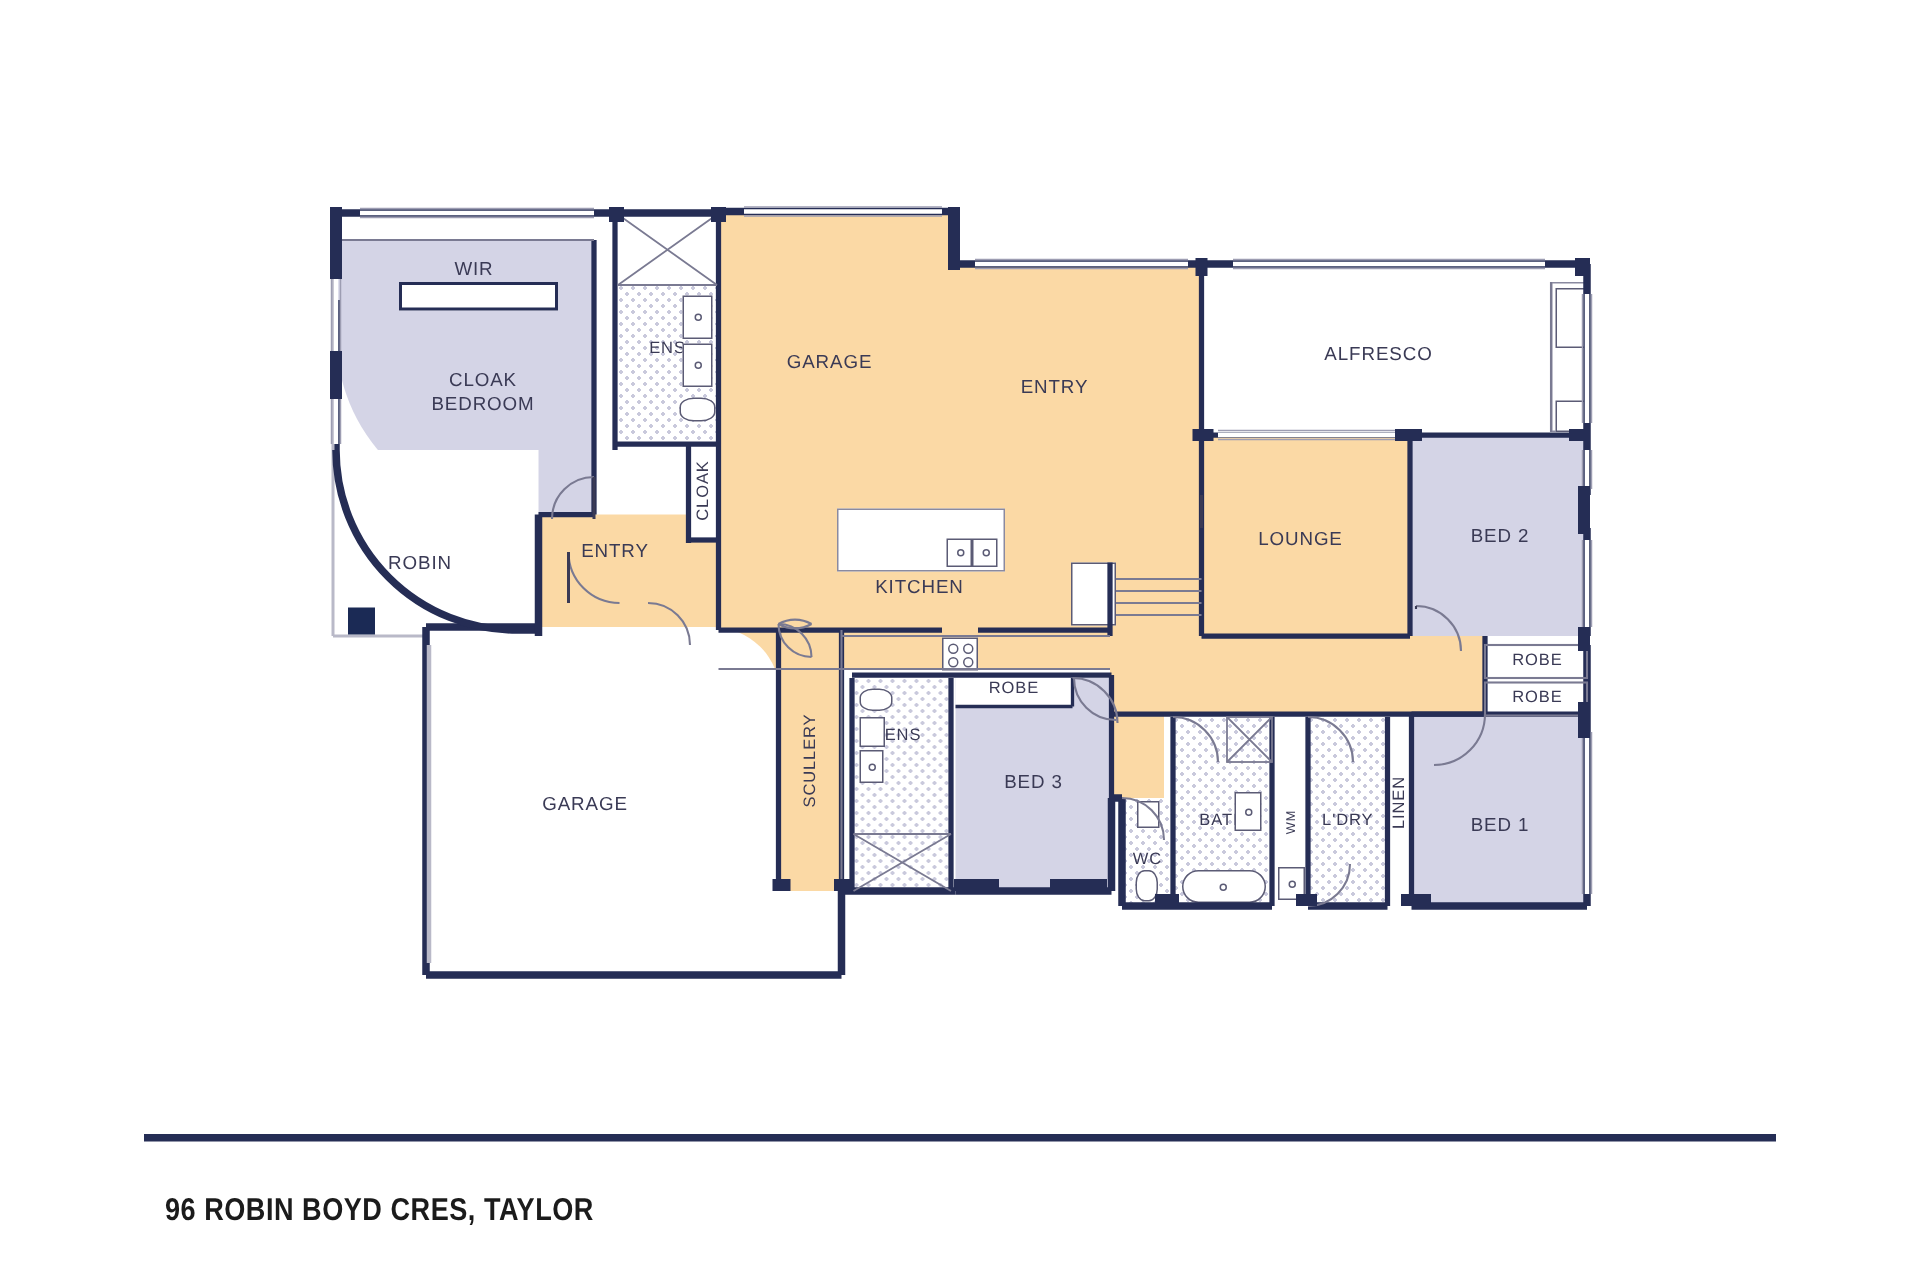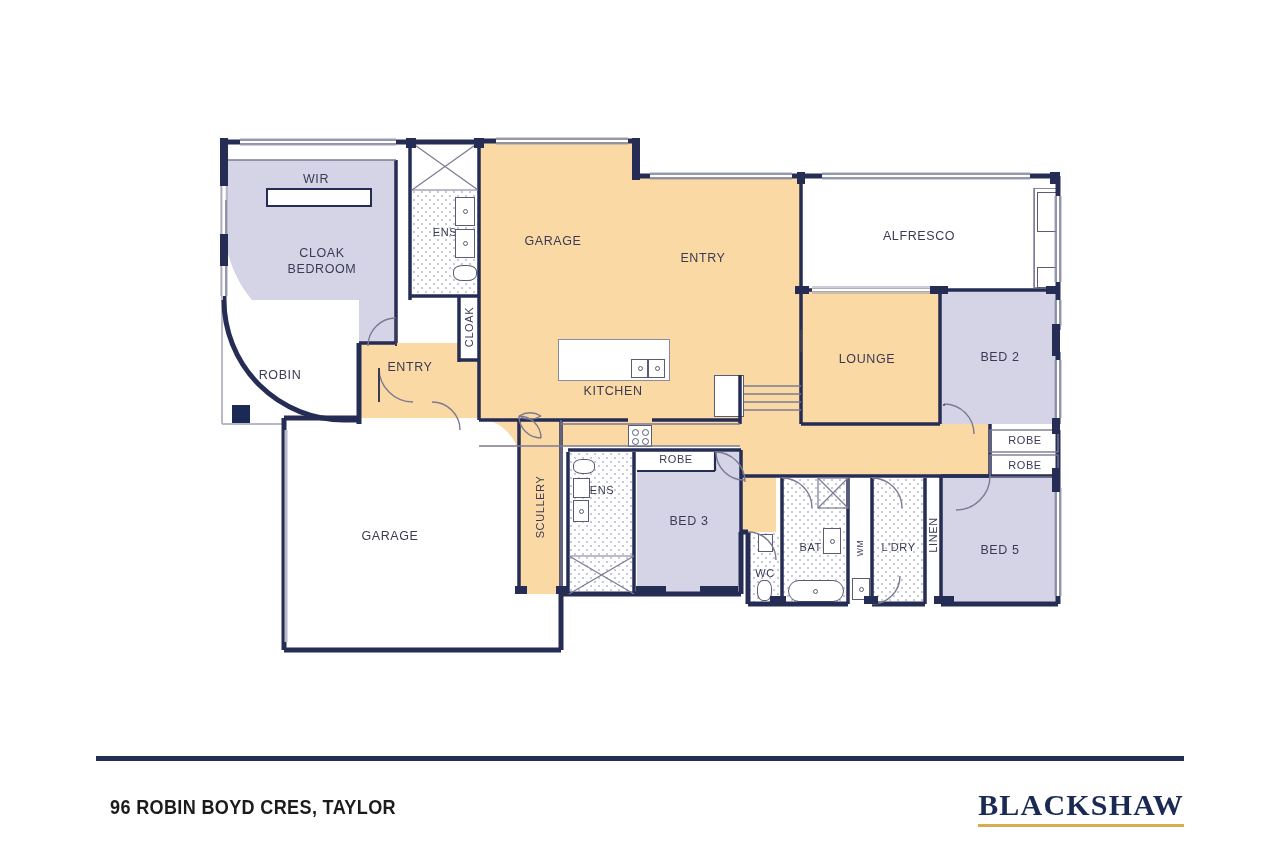--- a/index.html
+++ b/index.html
@@ -134,21 +134,21 @@
   <div class="lbl" style="left:370px;top:360px;width:80px;">ENTRY</div>
   <div class="lbl small vert" style="left:434px;top:321px;width:70px;">CLOAK</div>
   <div class="lbl" style="left:508px;top:234px;width:90px;">GARAGE</div>
   <div class="lbl" style="left:660px;top:251px;width:86px;">ENTRY</div>
   <div class="lbl" style="left:570px;top:384px;width:86px;">KITCHEN</div>
   <div class="lbl" style="left:864px;top:229px;width:110px;">ALFRESCO</div>
   <div class="lbl" style="left:822px;top:352px;width:90px;">LOUNGE</div>
   <div class="lbl" style="left:955px;top:350px;width:90px;">BED 2</div>
   <div class="lbl small" style="left:990px;top:434px;width:70px;">ROBE</div>
   <div class="lbl small" style="left:990px;top:459px;width:70px;">ROBE</div>
-  <div class="lbl" style="left:955px;top:543px;width:90px;">BED 5</div>
+  <div class="lbl" style="left:955px;top:543px;width:90px;">BED 1</div>
   <div class="lbl small vert" style="left:903px;top:529px;width:60px;">LINEN</div>
   <div class="lbl small" style="left:872px;top:541px;width:53px;">L'DRY</div>
   <div class="lbl tiny vert" style="left:840px;top:543px;width:40px;">WM</div>
   <div class="lbl small" style="left:784px;top:541px;width:62px;">BATH</div>
   <div class="lbl small" style="left:746px;top:567px;width:38px;">WC</div>
   <div class="lbl" style="left:644px;top:514px;width:90px;">BED 3</div>
   <div class="lbl small" style="left:637px;top:453px;width:78px;">ROBE</div>
   <div class="lbl small" style="left:572px;top:484px;width:60px;">ENS</div>
   <div class="lbl small vert" style="left:505px;top:501px;width:70px;">SCULLERY</div>
   <div class="lbl" style="left:340px;top:529px;width:100px;">GARAGE</div>
@@ -433,16 +433,15 @@
 
     <rect x="232" y="405" width="18" height="18" fill="#1b2a55"></rect>
   </svg>
 
 </div>
 
 <div id="footer">
   <div id="footrule"></div>
   <div id="address">96 ROBIN BOYD CRES, TAYLOR</div>
   <div id="logo">
-    <div class="wordmark">BLACKSHAW</div>
     <div class="rule"></div>
   </div>
 </div>
 
 </body></html>

